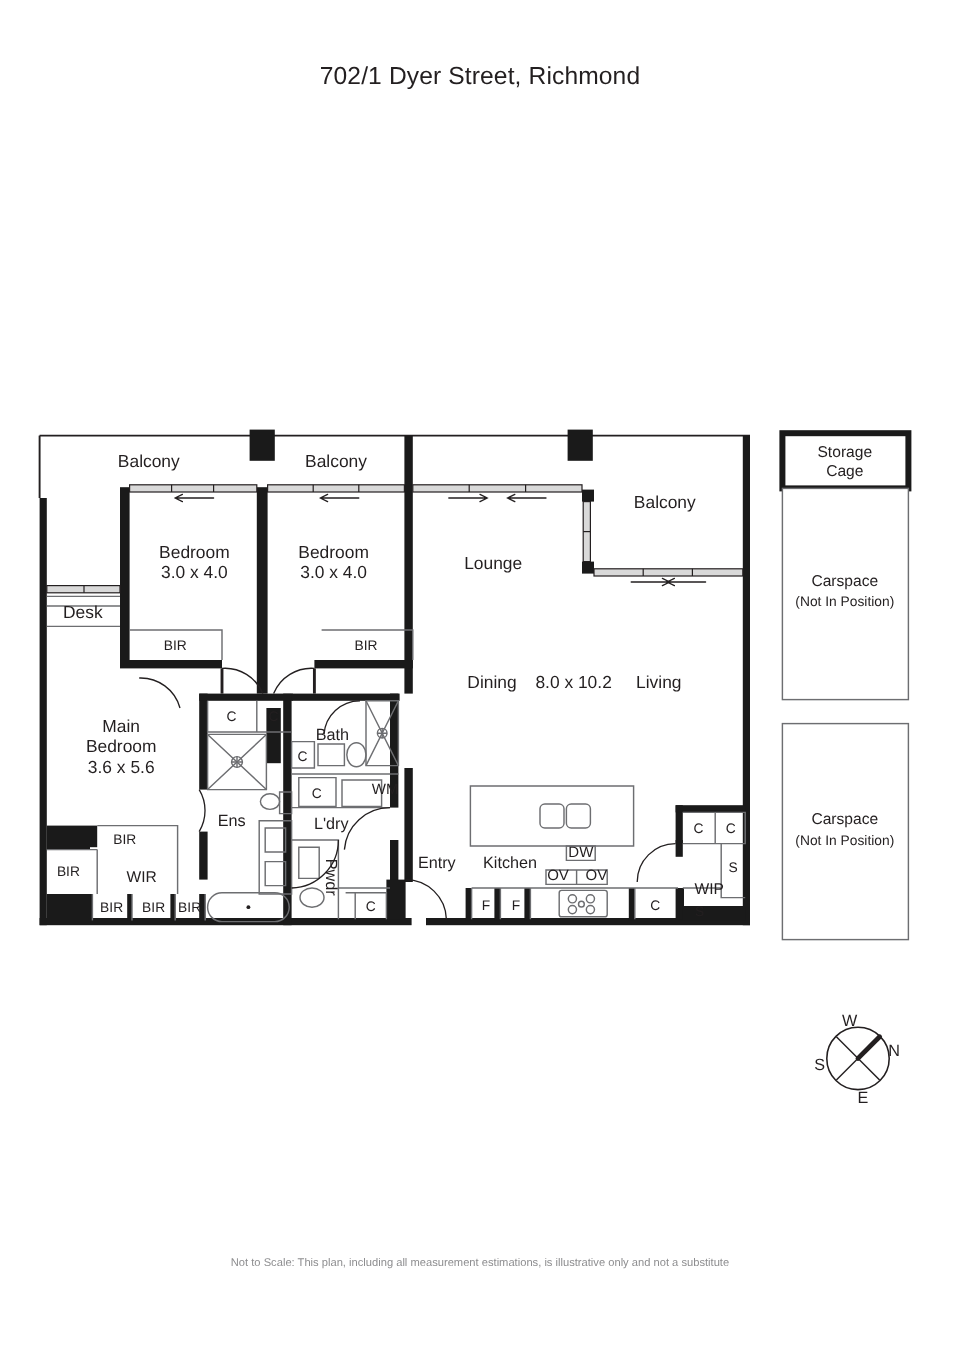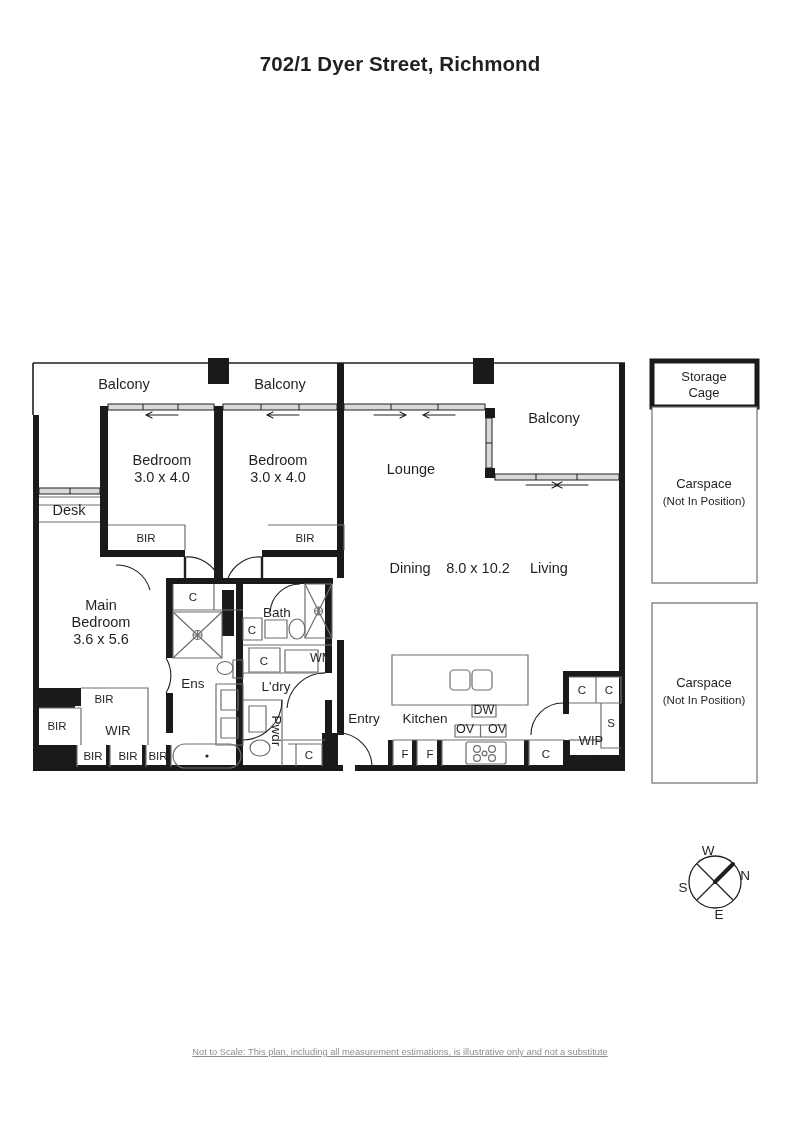--- a/index.html
+++ b/index.html
@@ -16,39 +16,38 @@
     color: #231f20;
     overflow: hidden;
   }
   #plan-title {
     position: absolute;
     top: 52px;
     left: 0;
     width: 800px;
     text-align: center;
     font-size: 20.5px;
-    font-weight: bold;
+    font-weight: normal;
     letter-spacing: 0.1px;
     color: #231f20;
   }
   #floorplan-canvas {
     position: absolute;
     top: 0;
     left: 0;
   }
   #disclaimer {
     position: absolute;
     top: 1046px;
     left: 0;
     width: 800px;
     text-align: center;
     font-size: 9.3px;
     line-height: 13.5px;
     color: #8d8d8f;
-    text-decoration: underline;
   }
   #disclaimer span { display: block; }
 </style>
 </head>
 <body>
 
 <div id="plan-title">702/1 Dyer Street, Richmond</div>
 
 <svg id="floorplan-canvas" width="800" height="1132" viewBox="0 0 800 1132" font-family="Liberation Sans, sans-serif">
 

